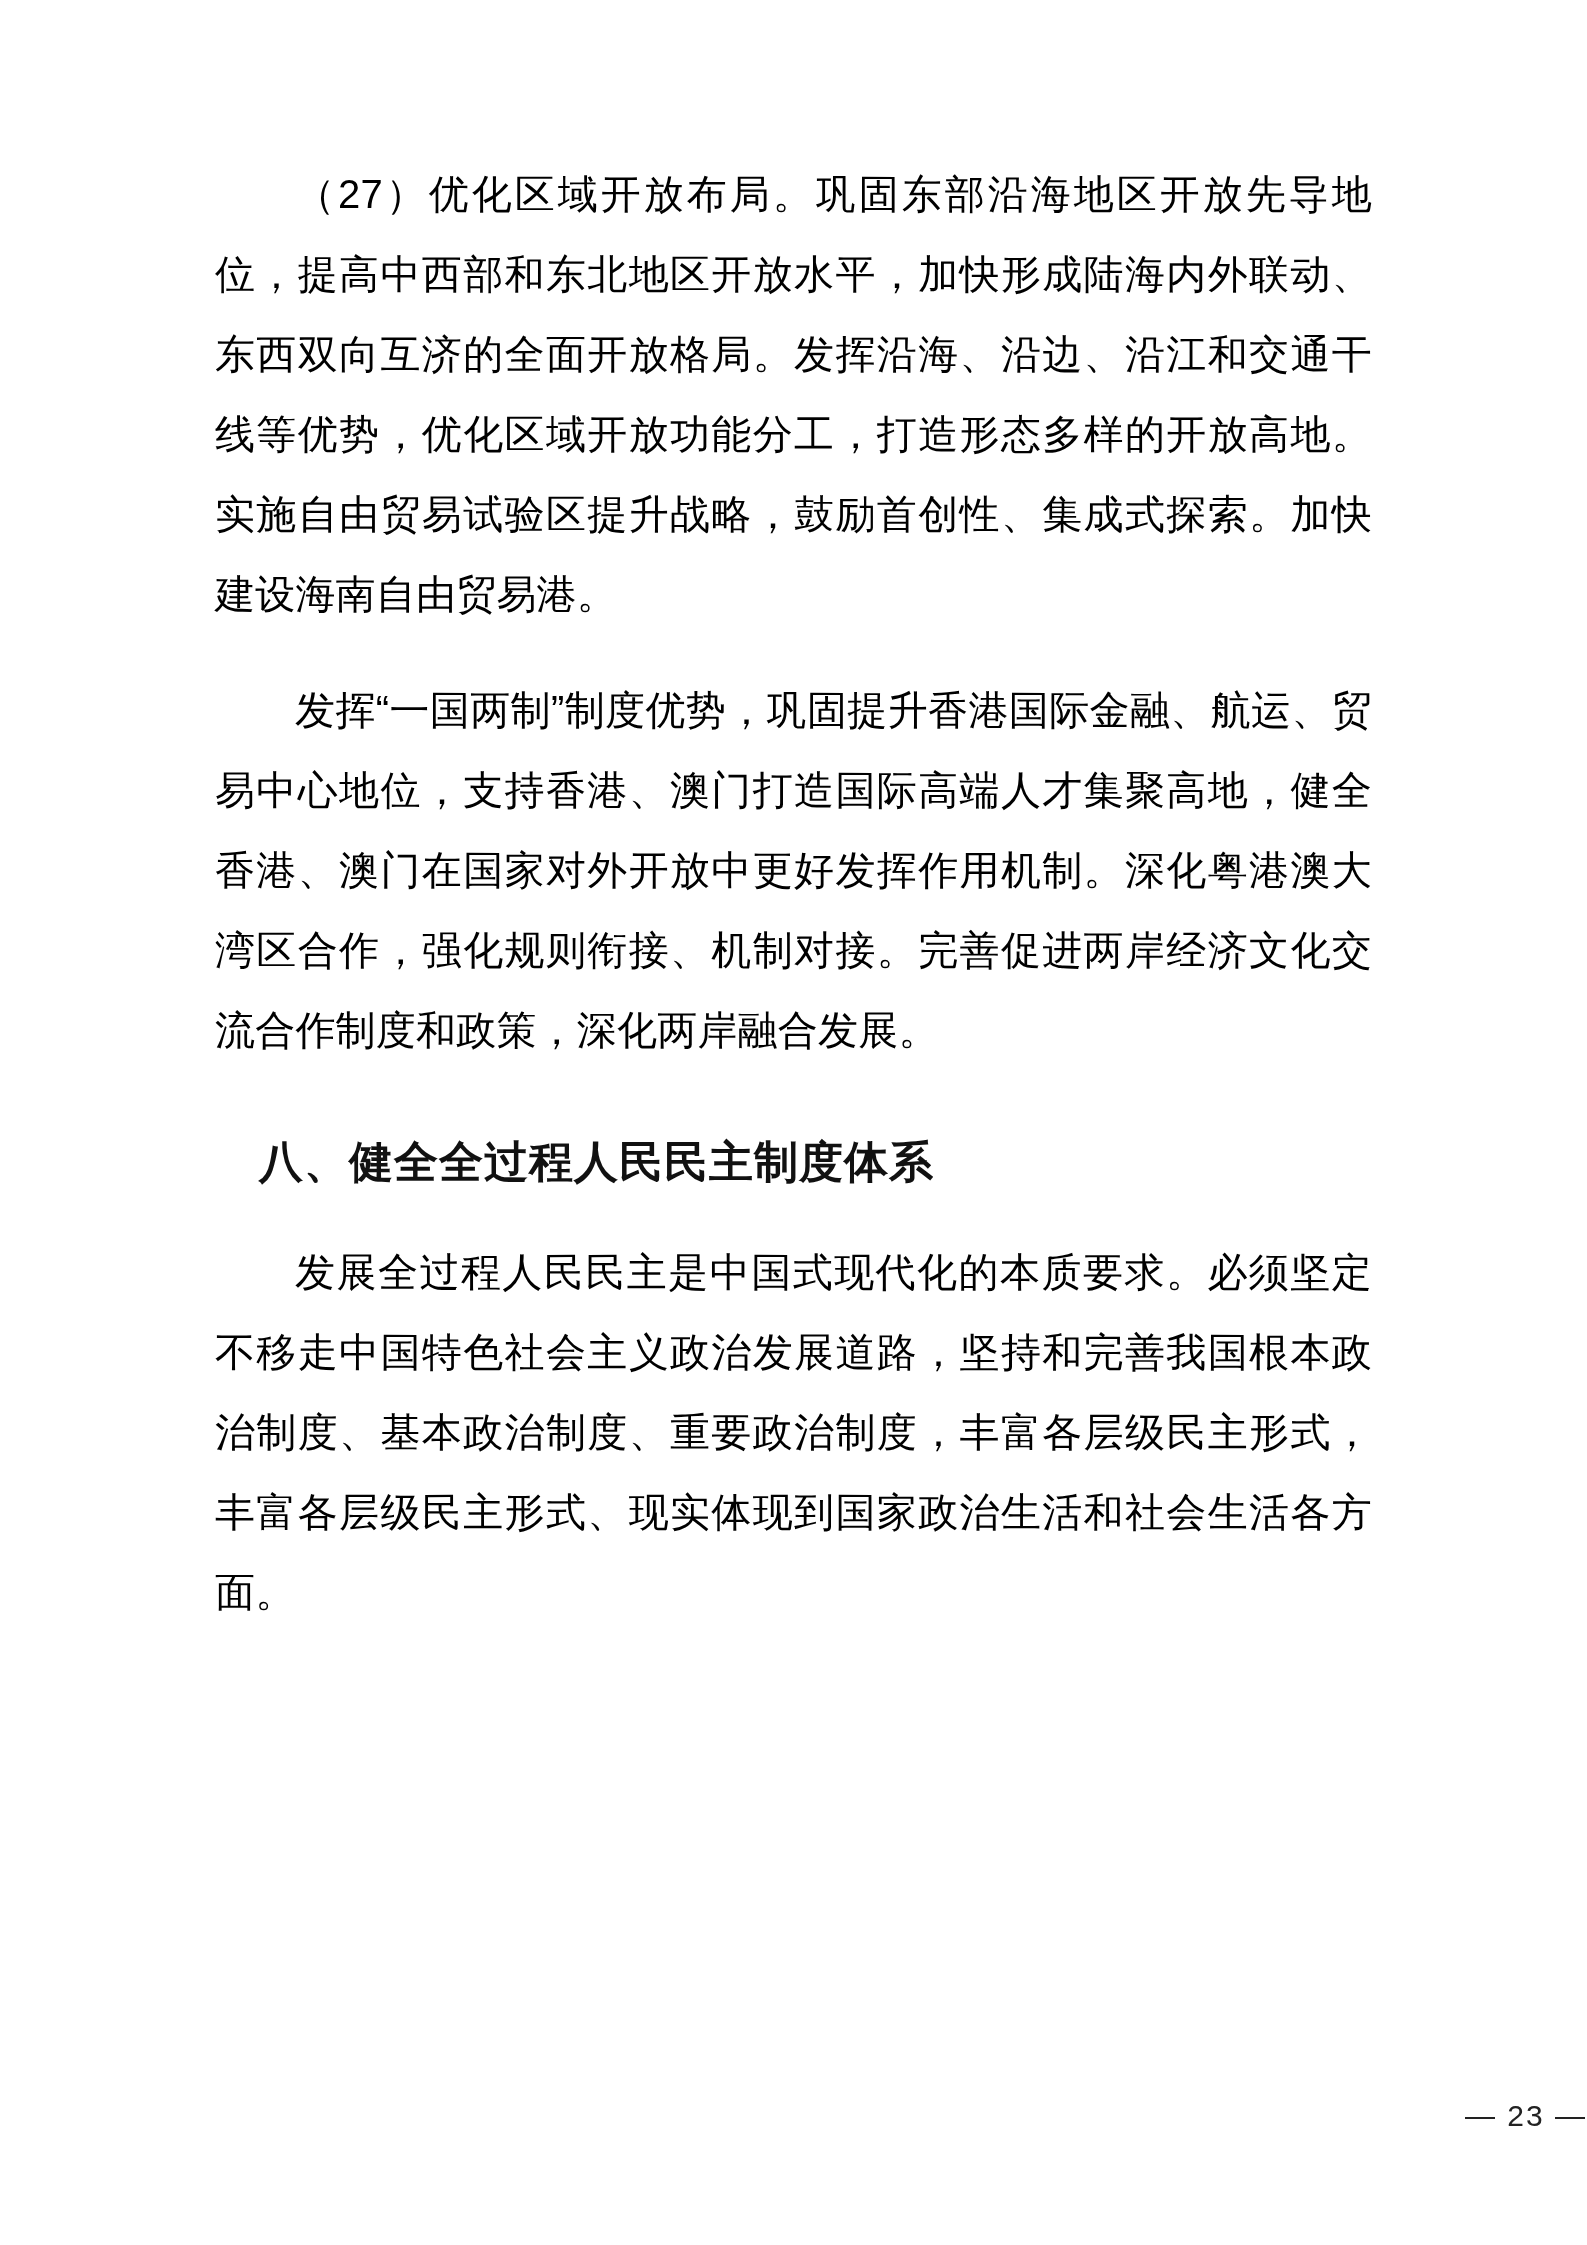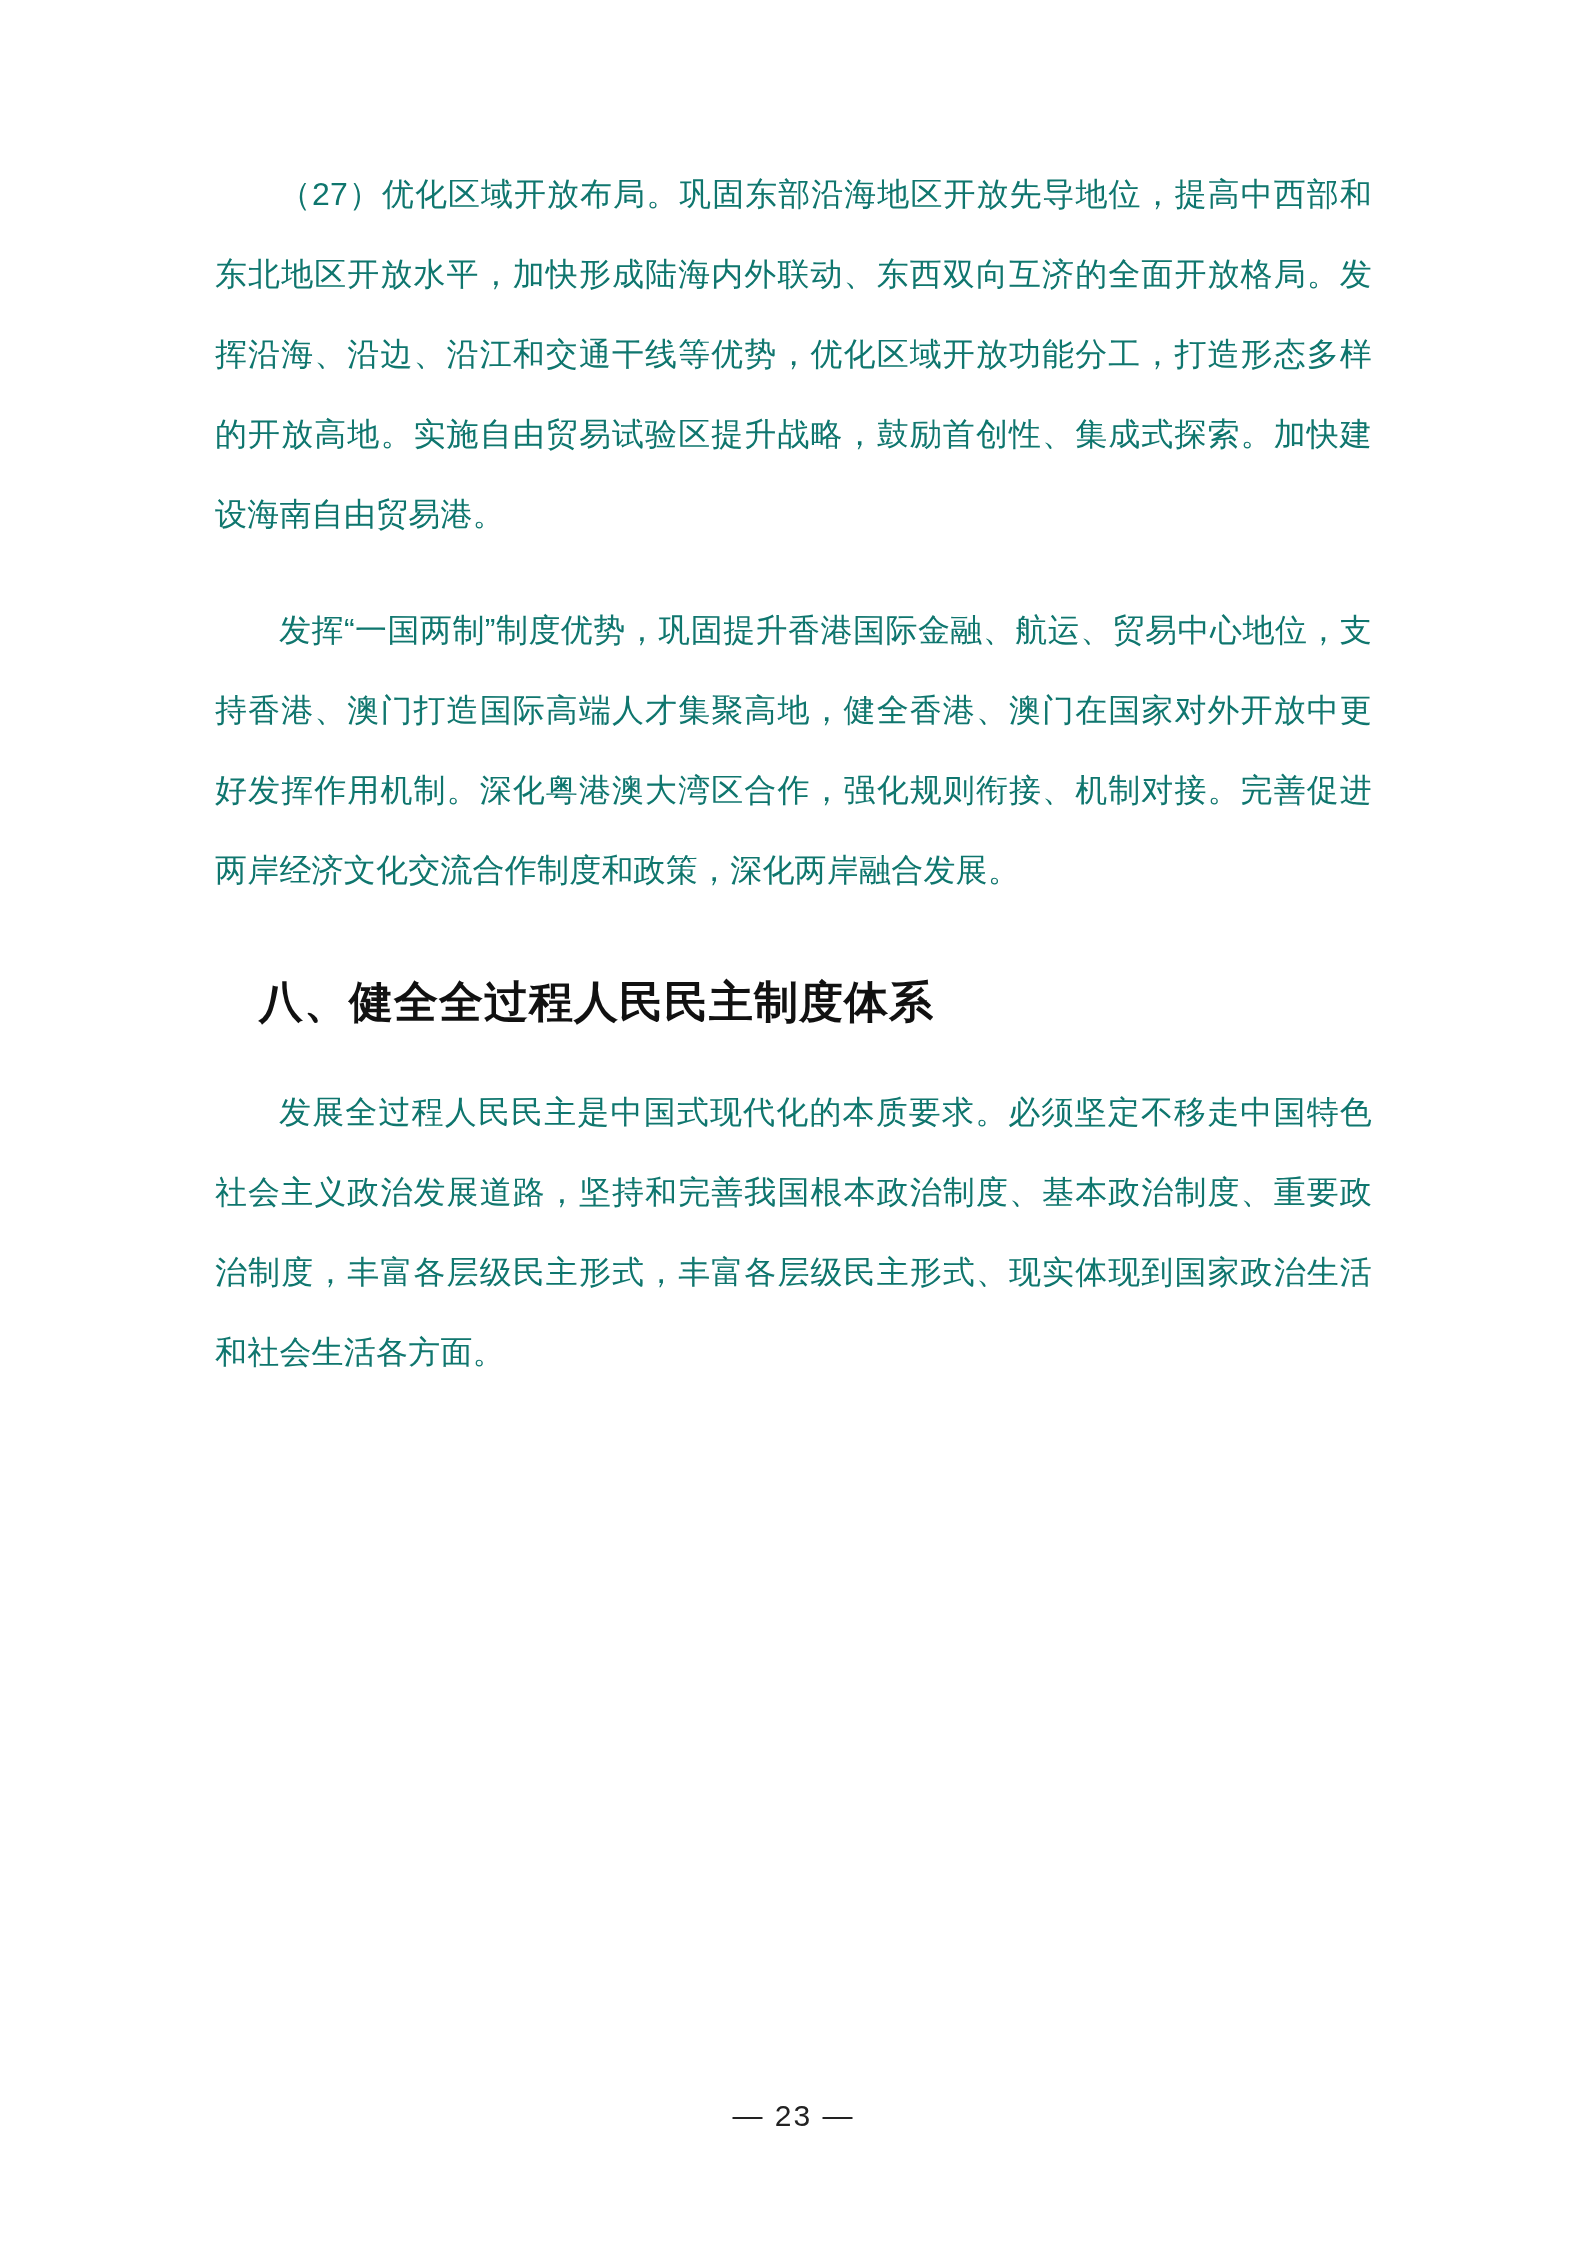--- a/index.html
+++ b/index.html
@@ -16,44 +16,44 @@
     overflow: hidden;
   }
   .page {
     box-sizing: border-box;
     width: 1587px;
     height: 2245px;
     padding: 150px 215px 0 215px;
     position: relative;
   }
   .body-text {
-    font-size: 32px;
+    font-size: 40px;
     line-height: 80px;
     text-align: justify;
     text-justify: inter-ideograph;
     letter-spacing: 0.2px;
     margin: 0 0 36px 0;
     text-indent: 2em;
-    color: #0f766e;
+    color: #000000;
   }
   .section-heading {
     font-size: 44px;
     line-height: 80px;
     font-weight: bold;
     margin: 52px 0 30px 0;
     text-indent: 1em;
     color: #111111;
     letter-spacing: 1px;
   }
   .page-number {
     position: absolute;
     left: 0;
     right: 0;
     bottom: 112px;
-    text-align: center;
+    text-align: right;
     font-size: 30px;
     color: #222222;
     letter-spacing: 2px;
   }
   .spacer-top { height: 4px; }
 </style>
 </head>
 <body>
 
 <div class="page">

